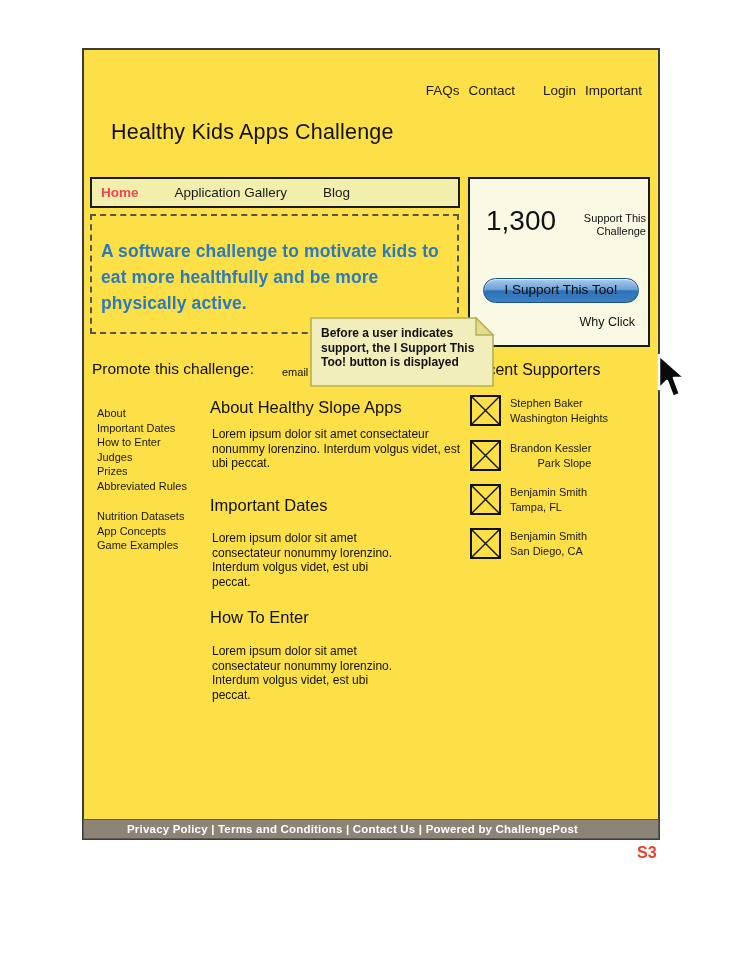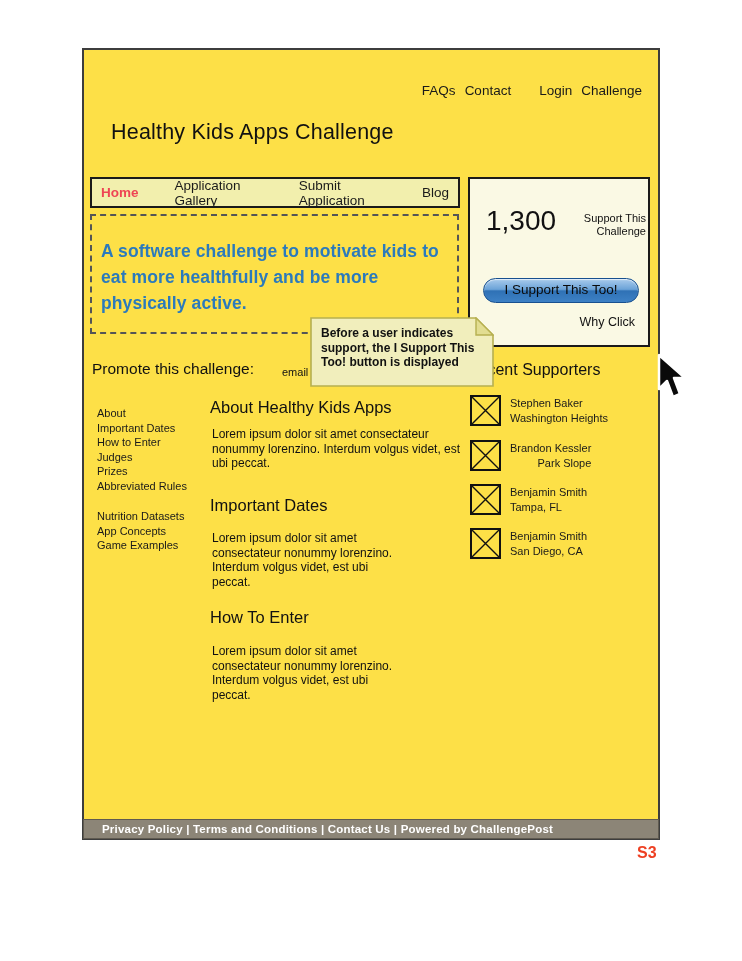--- a/index.html
+++ b/index.html
@@ -69,46 +69,45 @@
   
   .supporter-row { position:absolute; left:386px; width:180px; height:32px; }
   .sup-0 { top:345px; } .sup-1 { top:390px;text-align:right; } .sup-2 { top:434px; } .sup-3 { top:478px; }
   .avatar { position:absolute; left:0; top:0; width:31px; height:31px; border:2px solid #111; }
   .avatar svg { display:block; width:100%; height:100%; }
   .sup-text { position:absolute; left:40px; top:1px; font-size:11px; line-height:14.5px; }
   
   .footer {
     position:absolute; left:-1px; right:-1px; bottom:-1px; height:20px;
     background:#8c8577; border:1px solid #5f5a50;
-    color:#ffffff; font-weight:bold; font-size:11.5px; line-height:18px; padding-left:18px;
+    color:#ffffff; font-weight:bold; font-size:11.5px; line-height:18px; padding-left:43px;
     letter-spacing:0.2px;
   }
   .slide-label { position:absolute; left:637px; top:844px; font-size:16px; color:#ee4023; font-weight:bold; }
   
   .cursor { position:absolute; left:571px; top:303px; z-index:9; }
 </style>
 </head>
 <body>
 
 <div class="page">
 
   <div class="top-links">
     <span>FAQs</span>
     <span>Contact</span>
     <span class="gap"></span>
     <span>Login</span>
-    <span>Challenge</span>
+    <span>Important</span>
   </div>
 
   <div class="site-title">Healthy Kids Apps Challenge</div>
 
   <div class="navbar">
     <span class="nav-item active">Home</span>
     <span class="nav-item">Application Gallery</span>
-    <span class="nav-item">Submit Application</span>
     <span class="nav-item">Blog</span>
   </div>
 
   <div class="support-box">
     <div class="support-count">1,300</div>
     <div class="support-caption">Support This Challenge</div>
     <div class="support-btn">I Support This Too!</div>
     <div class="why-click">Why Click</div>
   </div>
 
@@ -128,21 +127,21 @@
     <div>Judges</div>
     <div>Prizes</div>
     <div>Abbreviated Rules</div>
   </div>
   <div class="side-links side-group-2">
     <div>Nutrition Datasets</div>
     <div>App Concepts</div>
     <div>Game Examples</div>
   </div>
 
-  <div class="section-h h-about">About Healthy Kids Apps</div>
+  <div class="section-h h-about">About Healthy Slope Apps</div>
   <div class="section-p p-about">Lorem ipsum dolor sit amet consectateur nonummy lorenzino. Interdum volgus videt, est ubi peccat.</div>
   <div class="section-h h-dates">Important Dates</div>
   <div class="section-p p-dates">Lorem ipsum dolor sit amet consectateur nonummy lorenzino. Interdum volgus videt, est ubi peccat.</div>
   <div class="section-h h-enter">How To Enter</div>
   <div class="section-p p-enter">Lorem ipsum dolor sit amet consectateur nonummy lorenzino. Interdum volgus videt, est ubi peccat.</div>
 
   <div class="supporter-row sup-0">
     <div class="avatar">
       <svg viewBox="0 0 31 31">
           <path d="M0 0 L31 31 M31 0 L0 31" stroke="#111" stroke-width="1.6" fill="none"></path>

